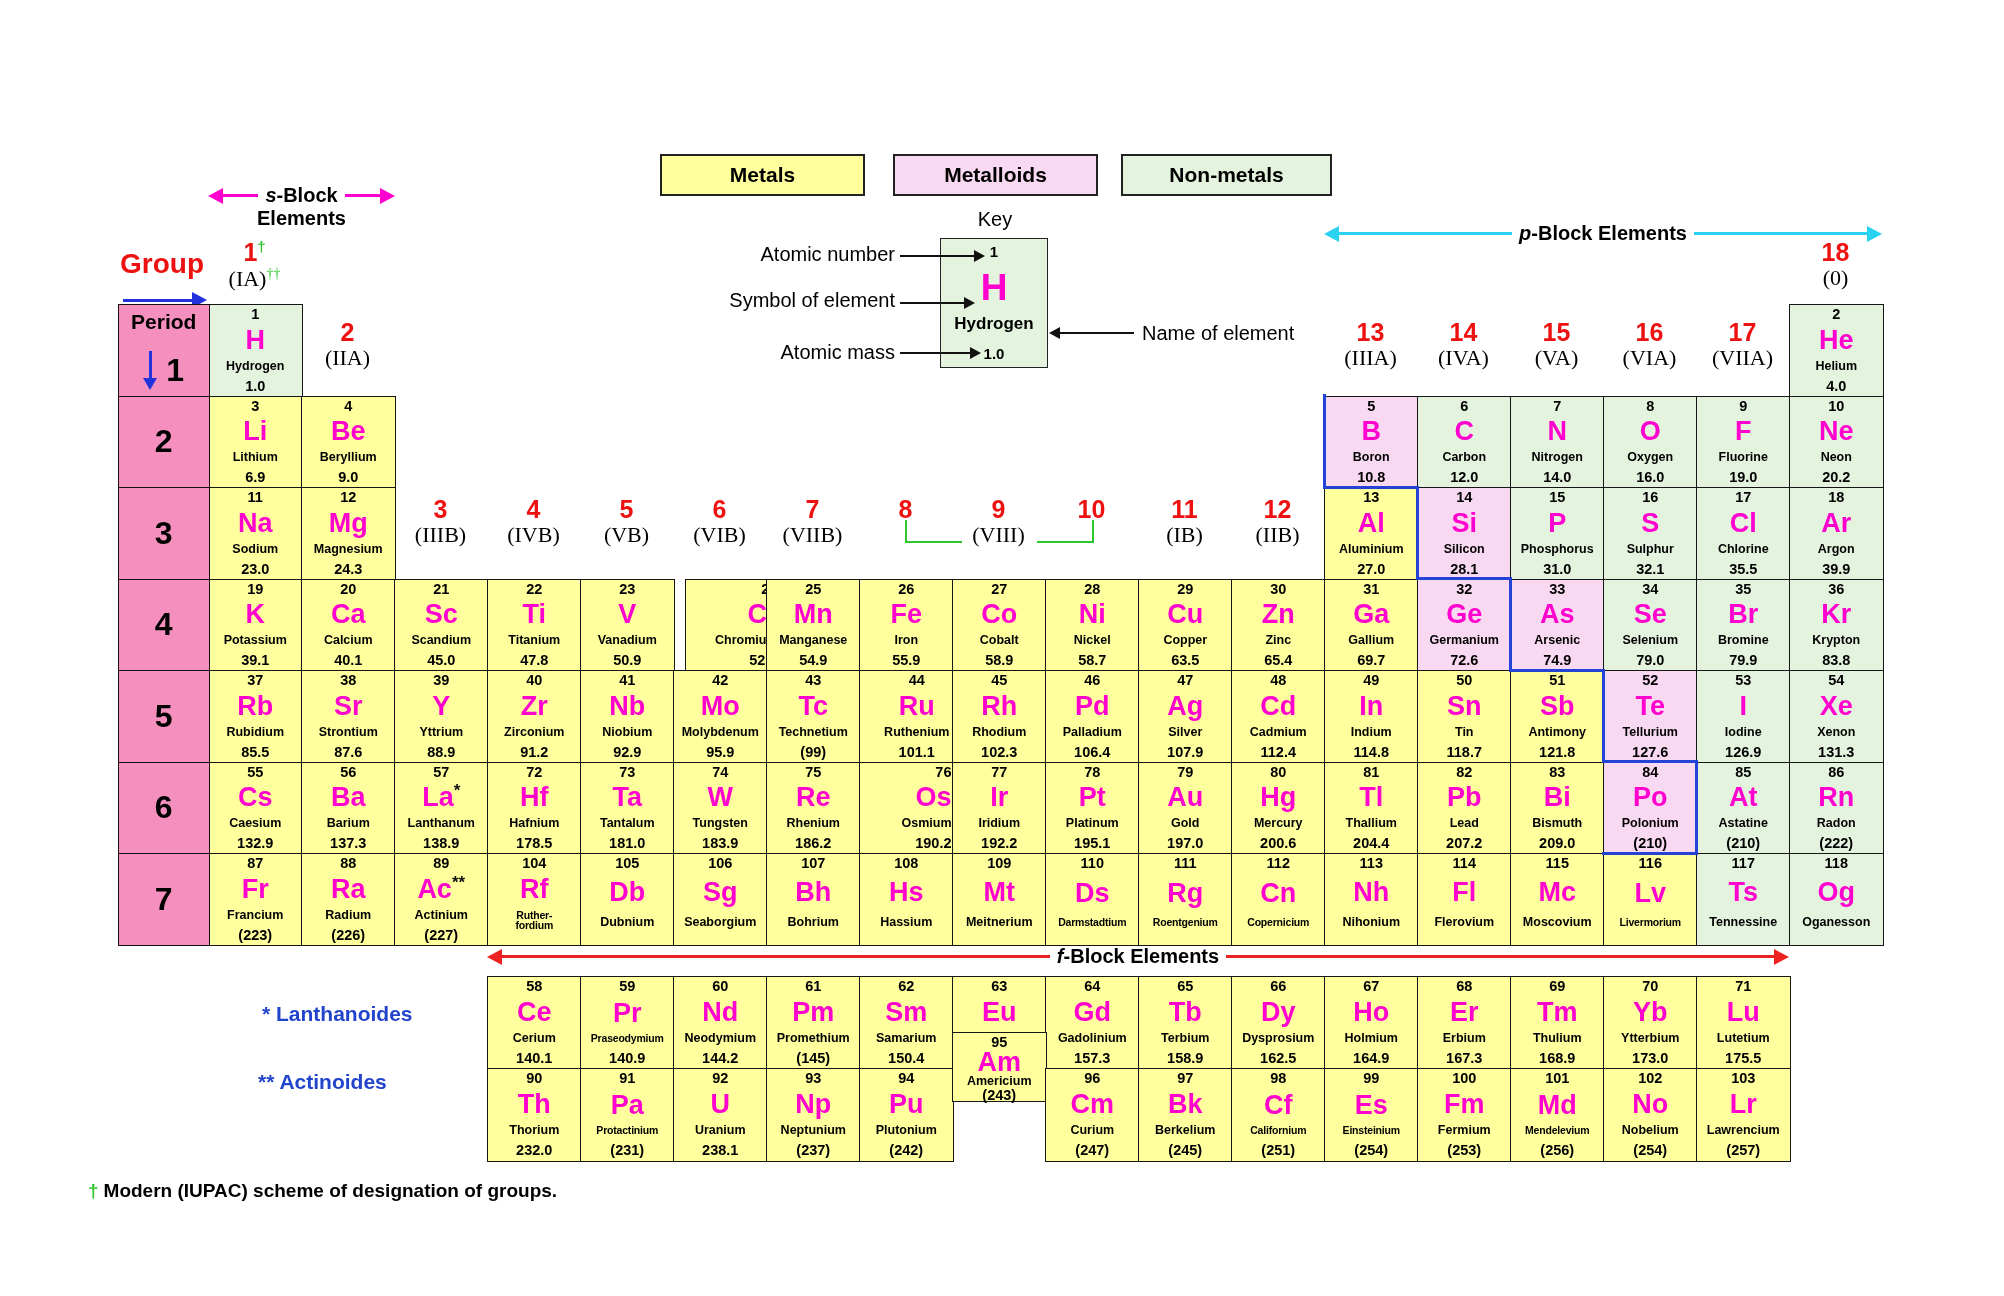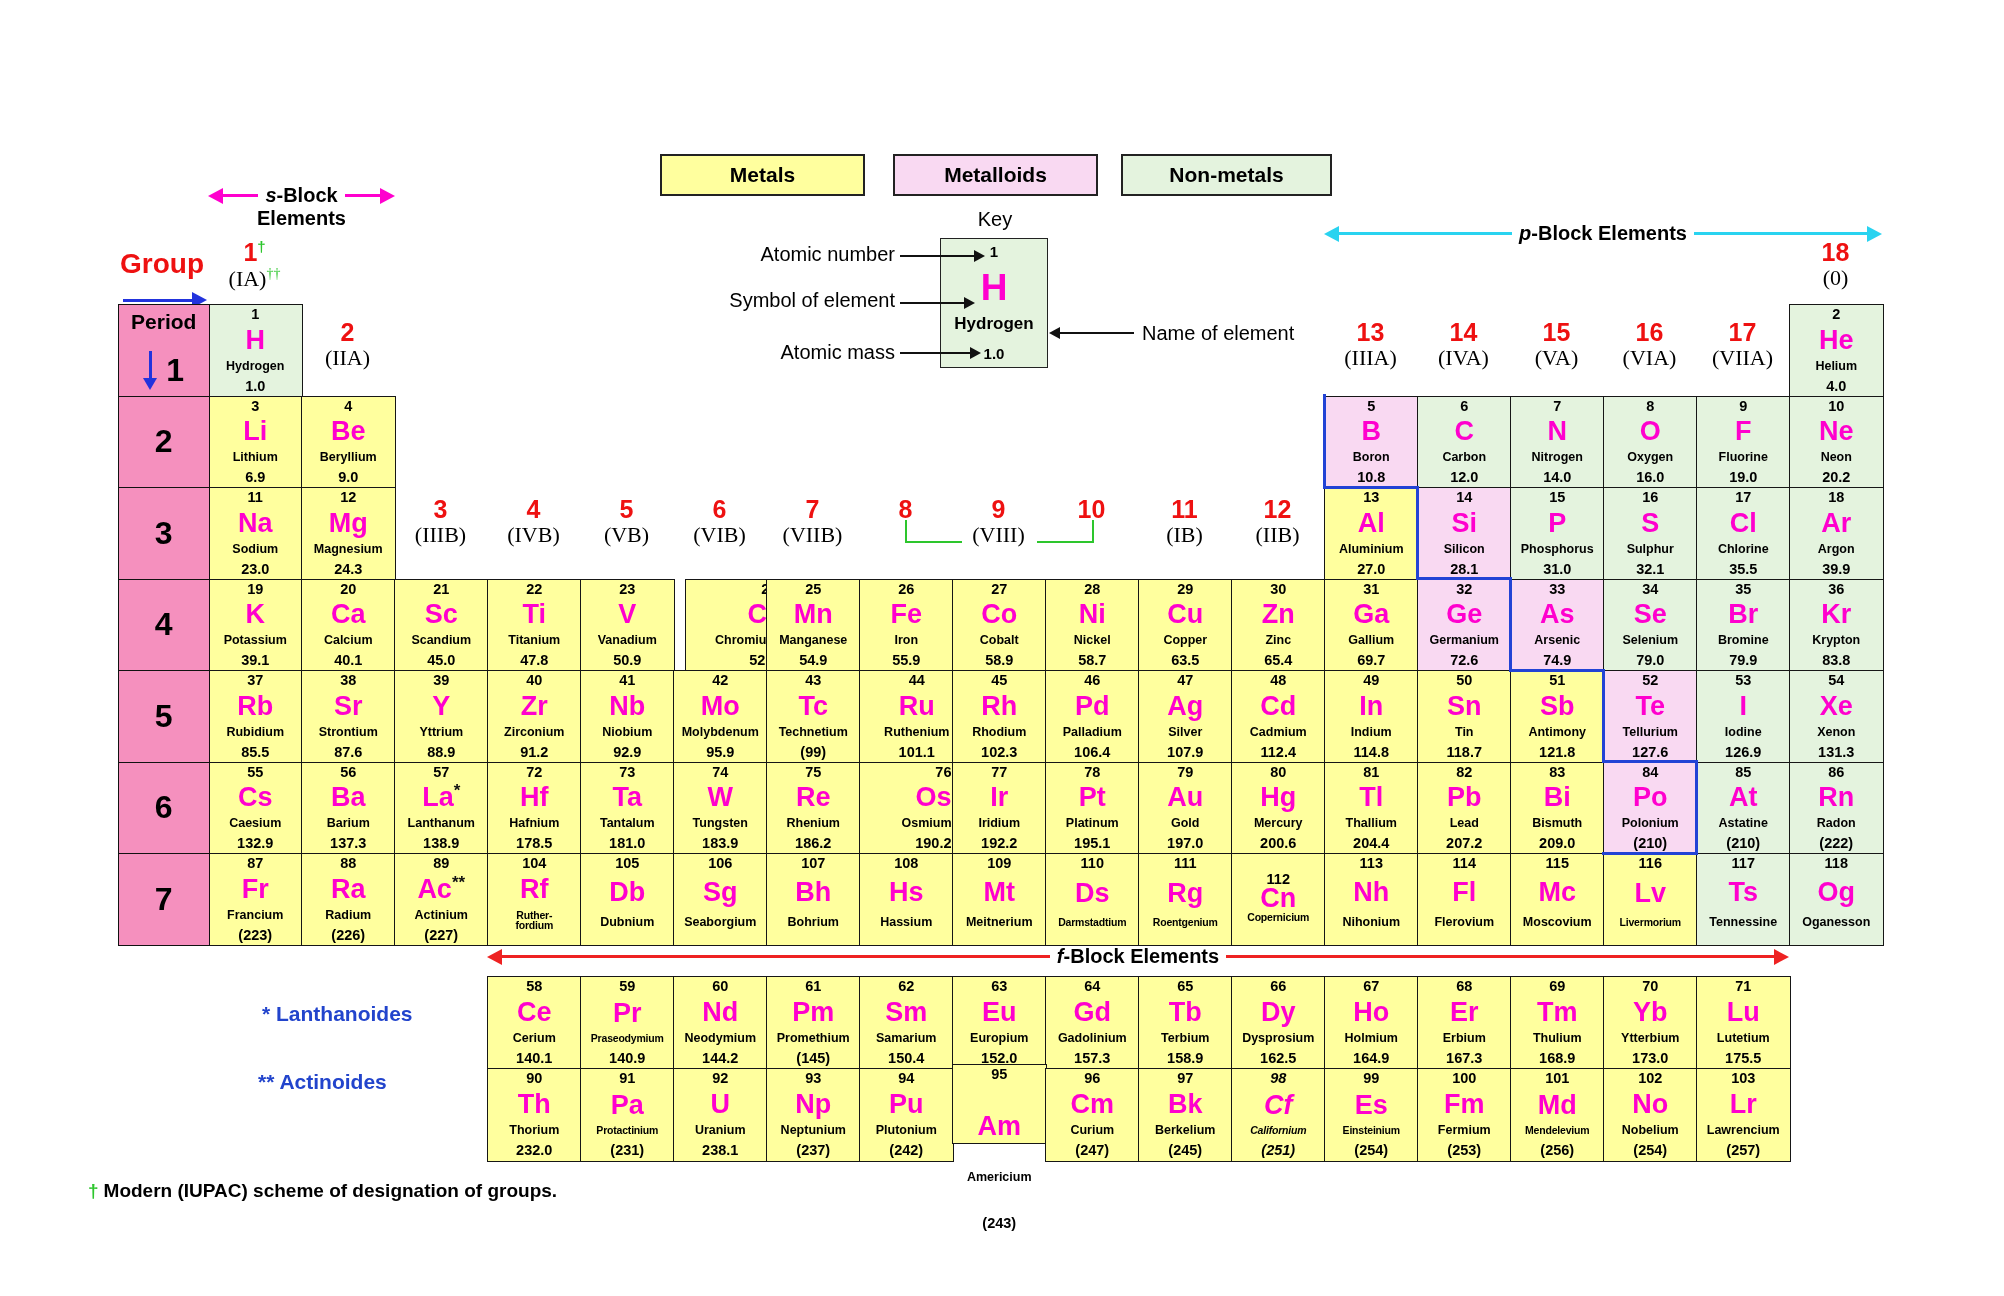--- a/index.html
+++ b/index.html
@@ -662,21 +662,21 @@
     <div class="sym">Ds</div>
     <div class="ename longname">Darmstadtium</div>
     <div class="mass"></div>
   </div>
     <div class="cell" style="left: 1138px; top: 853px; background: rgb(255, 255, 158);">
     <div class="num">111</div>
     <div class="sym">Rg</div>
     <div class="ename longname">Roentgenium</div>
     <div class="mass"></div>
   </div>
-    <div class="cell" style="left: 1231px; top: 853px; background: rgb(255, 255, 158); justify-content: center;">
+    <div class="cell" style="left: 1231px; top: 853px; background: rgb(255, 255, 158);">
     <div class="num">112</div>
     <div class="sym">Cn</div>
     <div class="ename longname">Copernicium</div>
     <div class="mass"></div>
   </div>
     <div class="cell" style="left: 1324px; top: 853px; background: rgb(255, 255, 158);">
     <div class="num">113</div>
     <div class="sym">Nh</div>
     <div class="ename">Nihonium</div>
     <div class="mass"></div>
@@ -818,39 +818,39 @@
     <div class="sym">Np</div>
     <div class="ename">Neptunium</div>
     <div class="mass">(237)</div>
   </div>
     <div class="cell" style="height: 93.5px; left: 859px; top: 1068px; background: rgb(255, 255, 158);">
     <div class="num">94</div>
     <div class="sym">Pu</div>
     <div class="ename">Plutonium</div>
     <div class="mass">(242)</div>
   </div>
-    <div class="cell" style="height: 80px; left: 952px; top: 1064px; background: rgb(255, 255, 158); gap: 32px;">
+    <div class="cell" style="height: 70px; left: 952px; top: 1032px; background: rgb(255, 255, 158);">
     <div class="num">95</div>
     <div class="sym">Am</div>
     <div class="ename">Americium</div>
     <div class="mass">(243)</div>
   </div>
     <div class="cell" style="height: 93.5px; left: 1045px; top: 1068px; background: rgb(255, 255, 158);">
     <div class="num">96</div>
     <div class="sym">Cm</div>
     <div class="ename">Curium</div>
     <div class="mass">(247)</div>
   </div>
     <div class="cell" style="height: 93.5px; left: 1138px; top: 1068px; background: rgb(255, 255, 158);">
     <div class="num">97</div>
     <div class="sym">Bk</div>
     <div class="ename">Berkelium</div>
     <div class="mass">(245)</div>
   </div>
-    <div class="cell" style="height: 93.5px; left: 1231px; top: 1068px; background: rgb(255, 255, 158); font-style: italic;">
+    <div class="cell" style="height: 93.5px; left: 1231px; top: 1068px; background: rgb(255, 255, 158);">
     <div class="num">98</div>
     <div class="sym">Cf</div>
     <div class="ename longname">Californium</div>
     <div class="mass">(251)</div>
   </div>
     <div class="cell" style="height: 93.5px; left: 1324px; top: 1068px; background: rgb(255, 255, 158);">
     <div class="num">99</div>
     <div class="sym">Es</div>
     <div class="ename longname">Einsteinium</div>
     <div class="mass">(254)</div>

